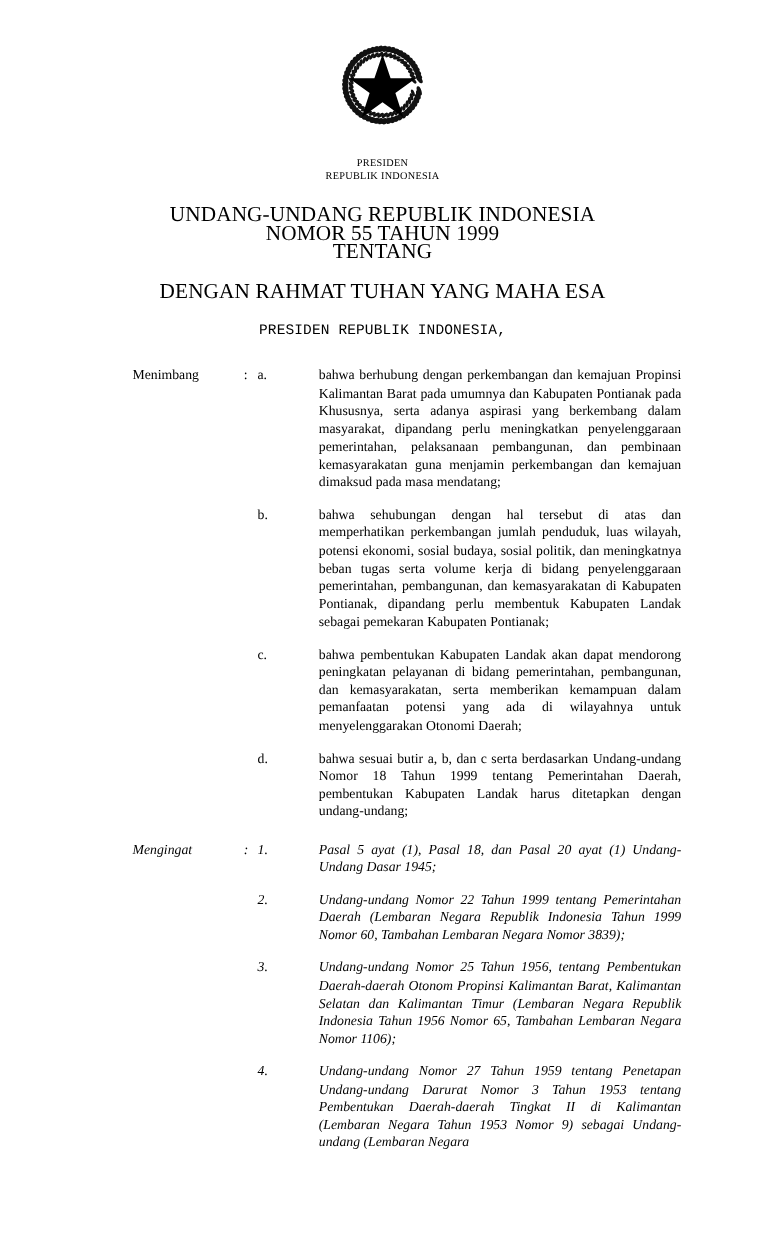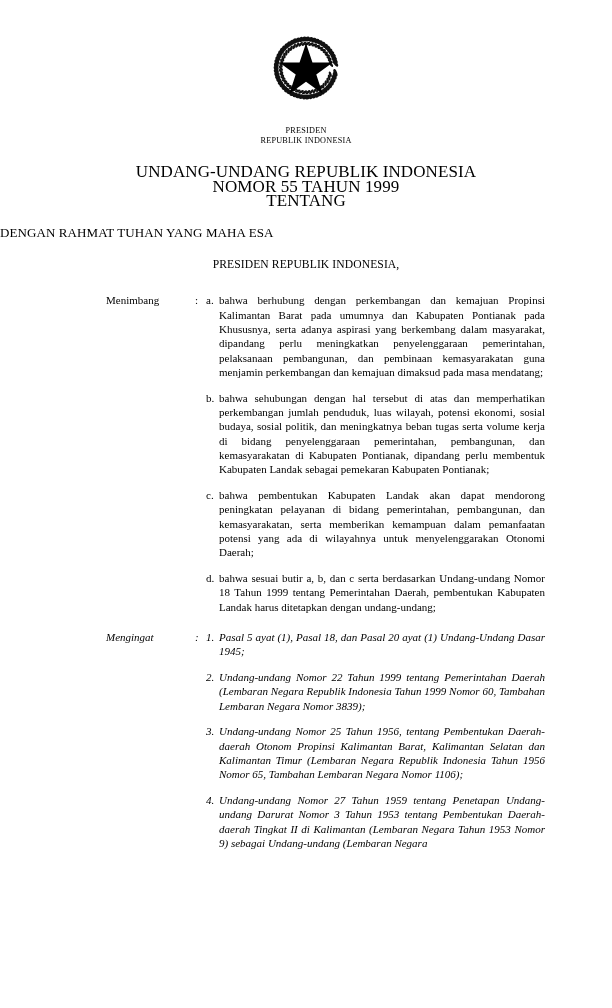--- a/index.html
+++ b/index.html
@@ -44,31 +44,32 @@
     margin-top: 19px;
     text-align: center;
   }
   .title-line {
     font-size: 17px;
     line-height: 14.2px;
     letter-spacing: 0.1px;
   }
   .blessing-line {
     margin-top: 18px;
-    font-size: 13px;
+    font-size: 17px;
     line-height: 14.2px;
-    text-align: left;
+    text-align: center;
     letter-spacing: 0.1px;
   }
   .issuer-line {
     margin-top: 18px;
     font-size: 11.6px;
     line-height: 14.2px;
     text-align: center;
     letter-spacing: 0.1px;
+    font-family: Liberation Mono, monospace;
   }
 
   
   .clauses {
     margin-top: 21px;
     padding-left: 38px;
   }
   .clause-section {
     position: relative;
     padding-left: 68px;
@@ -111,20 +112,21 @@
   .clause-item + .clause-item {
     margin-top: 11.5px;
   }
   .clause-marker {
     position: absolute;
     left: 0;
     top: 0;
   }
   .clause-text {
     display: block;
+    margin-left: 36px;
   }
 </style>
 </head>
 <body>
 
 <div class="page">
 
   <div class="emblem-block">
     <svg class="emblem" width="86" height="80" viewBox="0 0 100 94">
       <g id="wreath" fill="#111111">

